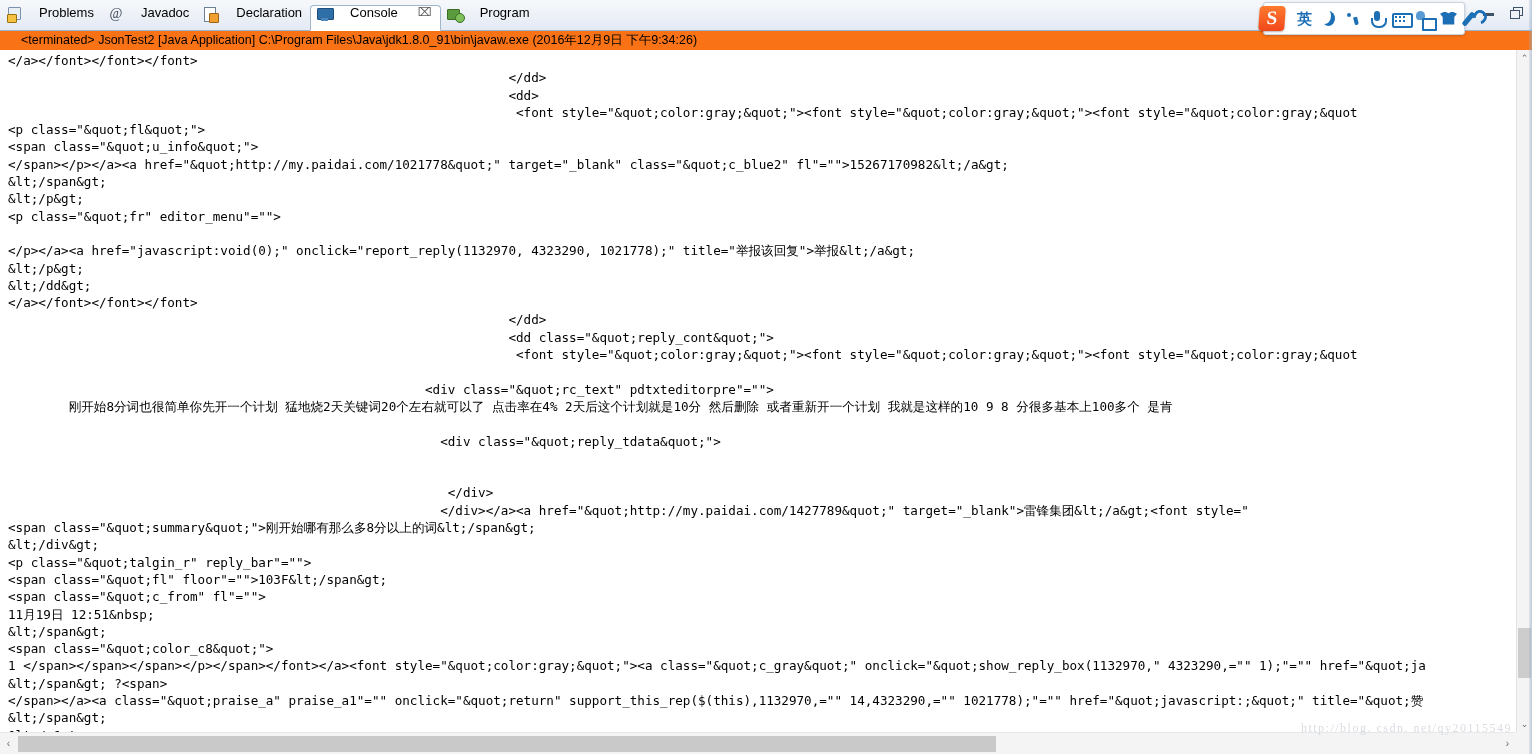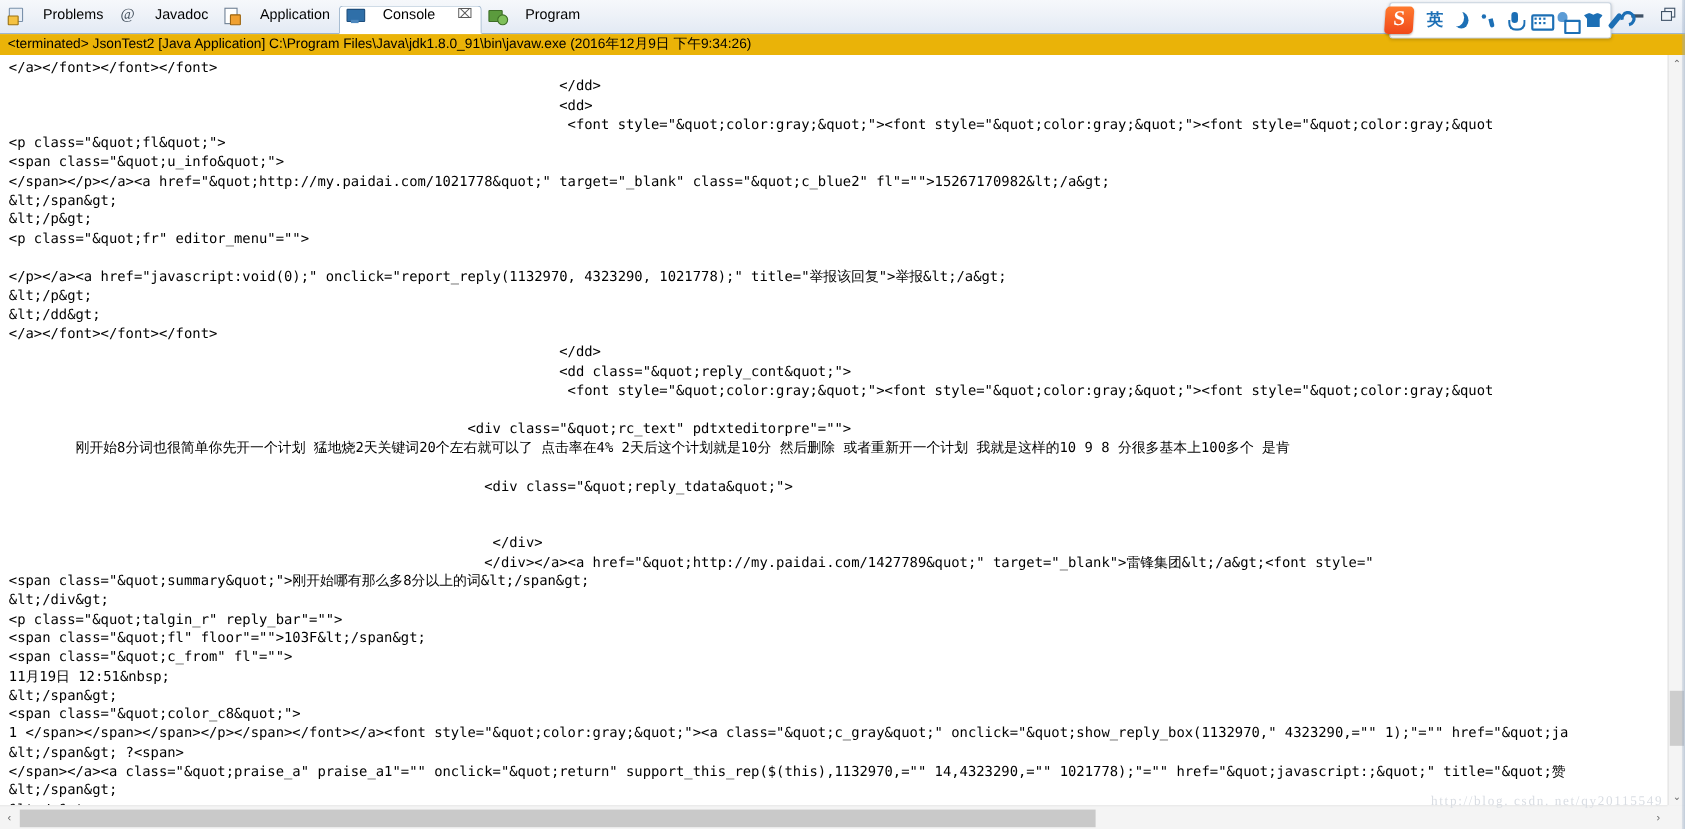--- a/index.html
+++ b/index.html
@@ -290,26 +290,26 @@
     transform: rotate(35deg);
   }
 
   
   .launch-line {
     position: absolute;
     left: 0; top: 31px;
     width: 1532px; height: 34px;
     border-bottom: 1px solid #d7dde4;
     box-sizing: border-box;
-    background: #eab308;
+    background: #f97316;
     font-family: "Liberation Sans", sans-serif;
     font-size: 12.5px;
     color: #000000;
     line-height: 18px;
-    padding-left: 7px;
+    padding-left: 21px;
     white-space: nowrap;
     overflow: hidden;
   }
 
   
   .console-wrap {
     position: absolute;
     left: 0; top: 50px;
     width: 1532px; height: 682px;
     background: #ffffff;
@@ -411,21 +411,21 @@
         <span class="tab-label">Problems</span>
       </div>
 
       <div class="tab">
         <span class="tab-icon ic-javadoc">@</span>
         <span class="tab-label">Javadoc</span>
       </div>
 
       <div class="tab">
         <span class="tab-icon ic-decl"></span>
-        <span class="tab-label">Application</span>
+        <span class="tab-label">Declaration</span>
       </div>
 
       <div class="tab active">
         <span class="tab-icon ic-console"></span>
         <span class="tab-label">Console</span>
         <span class="close-x">⌧</span>
       </div>
 
       <div class="tab">
         <span class="tab-icon ic-progress"></span>

